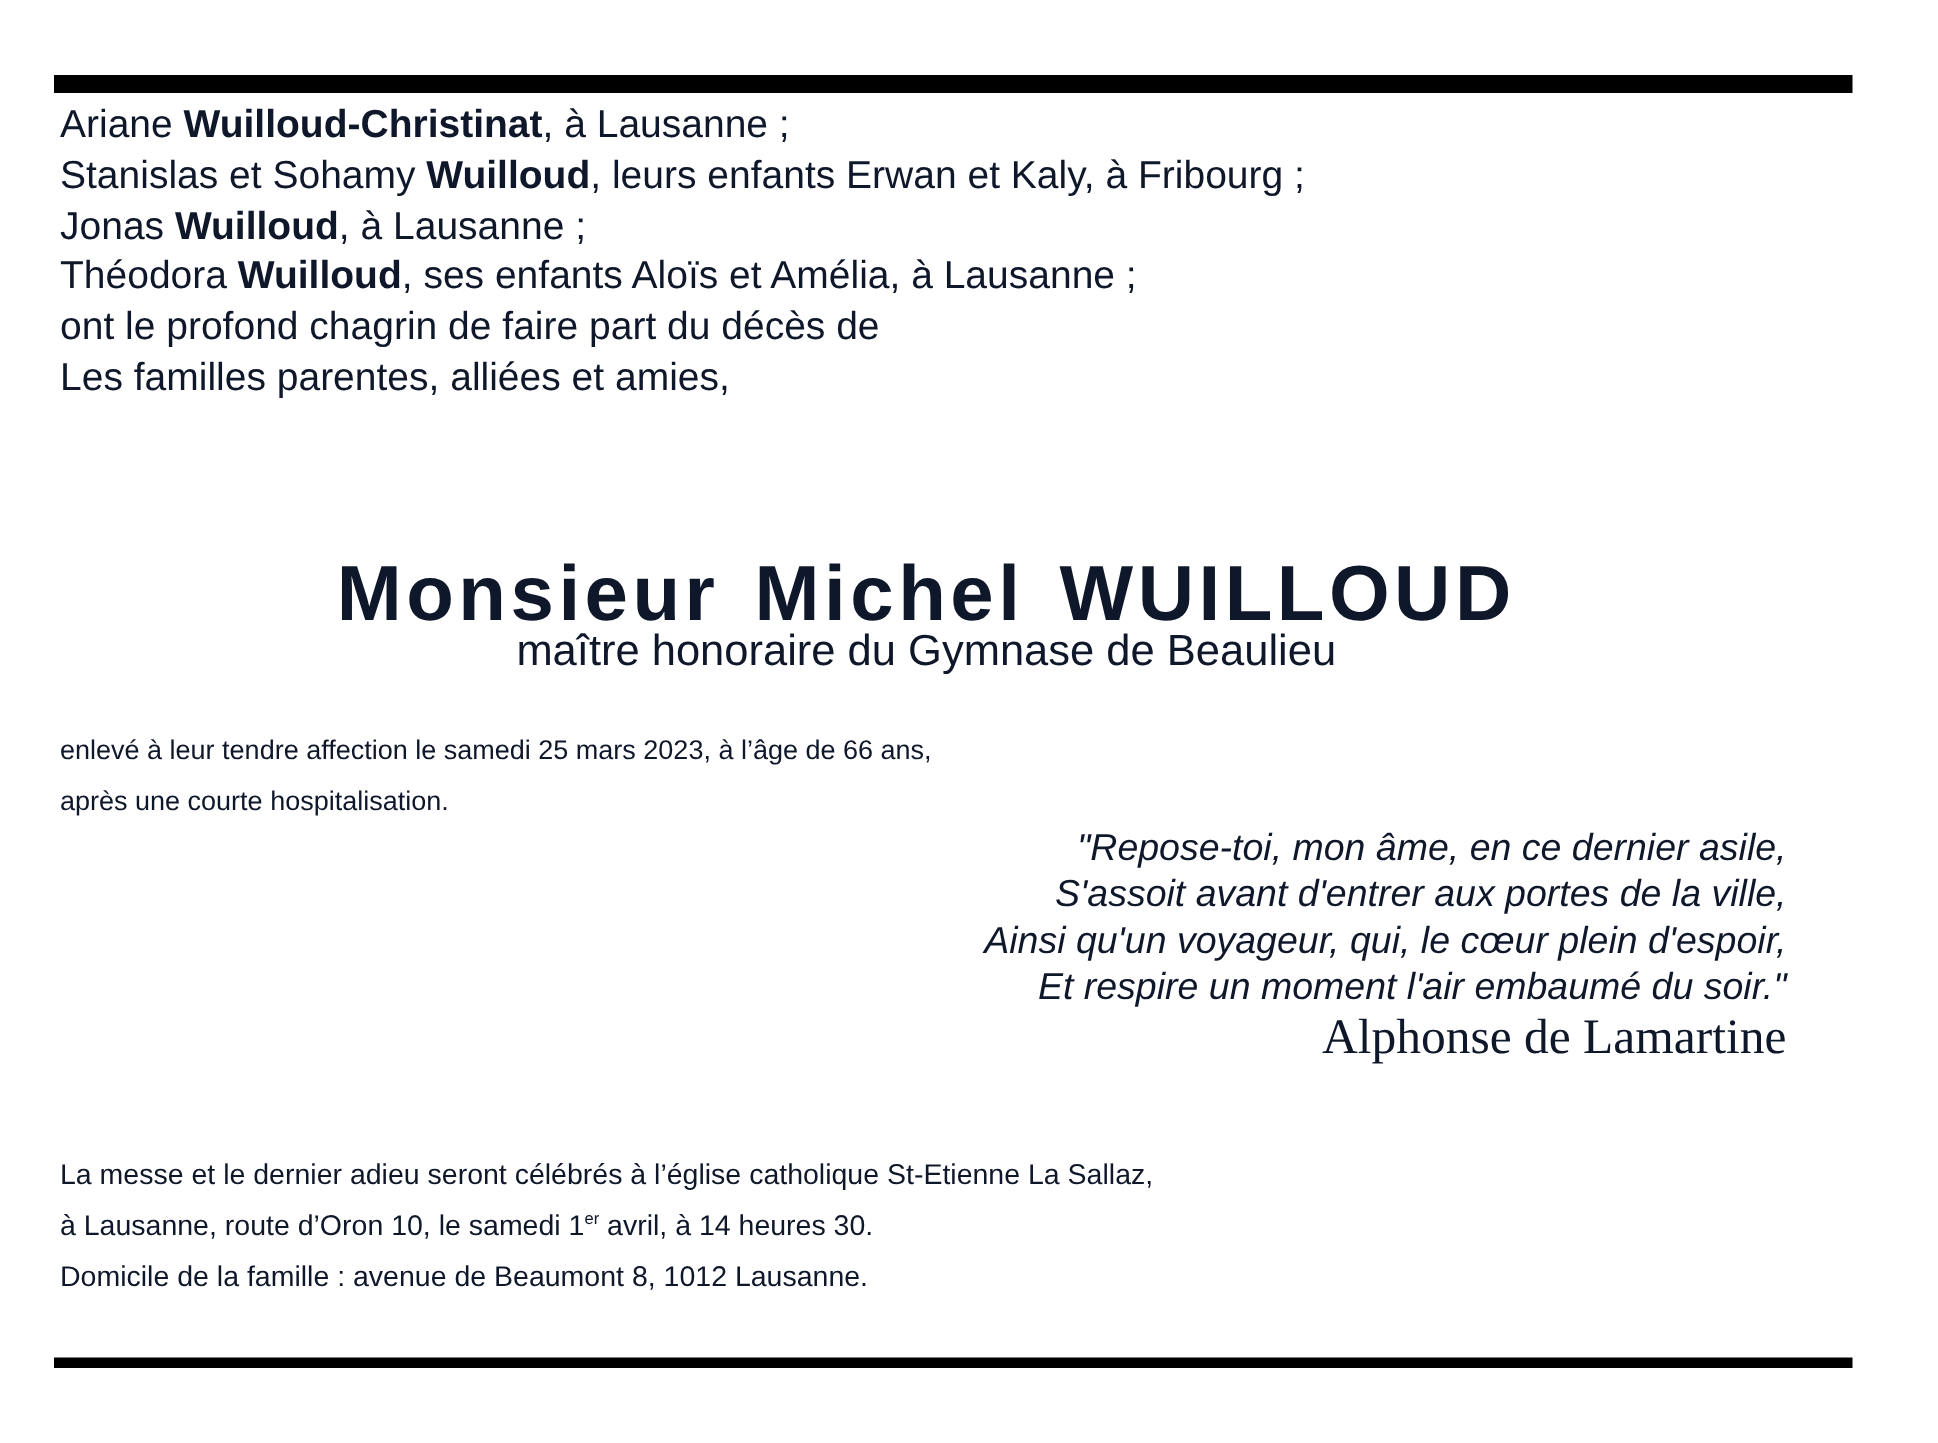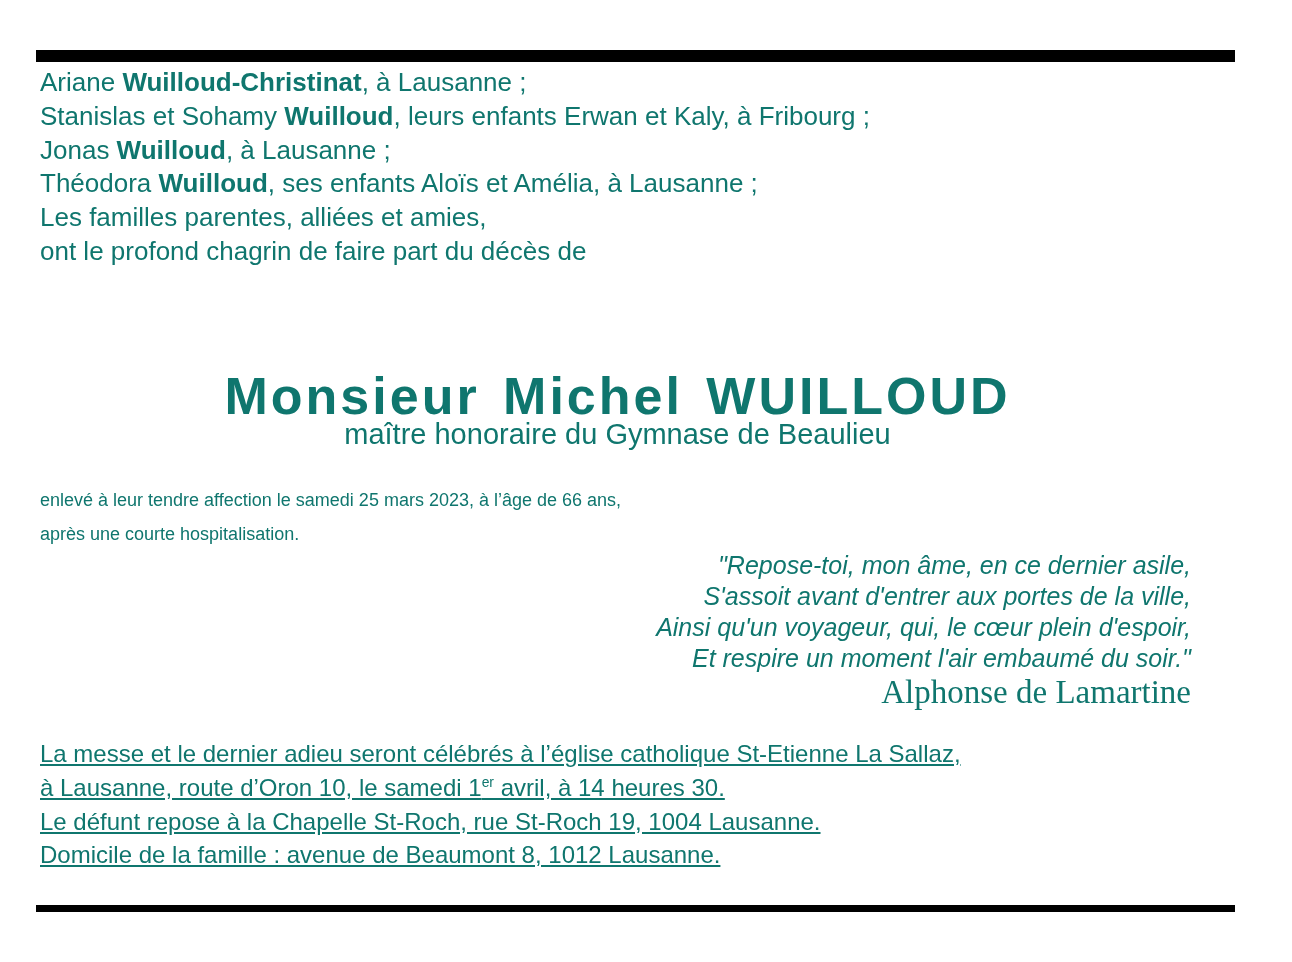--- a/index.html
+++ b/index.html
@@ -5,21 +5,21 @@
   html, body {
     margin: 0;
     padding: 0;
     background: #ffffff;
   }
   .page {
     position: relative;
     width: 1235px;
     height: 962px;
     background: #ffffff;
-    color: #0f766e;
+    color: #0f172a;
     font-family: "Liberation Sans", sans-serif;
     overflow: hidden;
   }
   .rule {
     position: absolute;
     left: 36px;
     width: 1217px;
     background: #000000;
   }
   .rule-top { top: 50px; height: 12px; }
@@ -78,46 +78,45 @@
   .poem-attribution {
     font-family: "Liberation Serif", serif;
     font-style: normal;
     font-size: 33px;
     margin-top: 3px;
   }
 
   .ceremony-block {
     position: absolute;
     left: 40px;
-    top: 737px;
-    font-size: 24px;
+    top: 767px;
+    font-size: 19px;
     line-height: 33.8px;
     white-space: nowrap;
-    text-decoration: underline;
   }
   .ceremony-block sup {
     font-size: 0.58em;
     vertical-align: super;
     line-height: 0;
   }
 </style>
 </head>
 <body>
 
 <div class="page">
 
   <div class="rule rule-top"></div>
 
   <div class="family-block">
     <div><span>Ariane </span><span class="b">Wuilloud-Christinat</span><span>, à Lausanne ;</span></div>
     <div><span>Stanislas et Sohamy </span><span class="b">Wuilloud</span><span>, leurs enfants Erwan et Kaly, à Fribourg ;</span></div>
     <div><span>Jonas </span><span class="b">Wuilloud</span><span>, à Lausanne ;</span></div>
     <div><span>Théodora </span><span class="b">Wuilloud</span><span>, ses enfants Aloïs et Amélia, à Lausanne ;</span></div>
+    <div><span>ont le profond chagrin de faire part du décès de</span></div>
     <div><span>Les familles parentes, alliées et amies,</span></div>
-    <div><span>ont le profond chagrin de faire part du décès de</span></div>
   </div>
 
   <h1 class="deceased-title">Monsieur Michel WUILLOUD</h1>
   <div class="deceased-subtitle">maître honoraire du Gymnase de Beaulieu</div>
 
   <div class="death-block">
     <div>enlevé à leur tendre affection le samedi 25 mars 2023, à l’âge de 66 ans,</div>
     <div>après une courte hospitalisation.</div>
   </div>
 
@@ -125,19 +124,18 @@
     <div>"Repose-toi, mon âme, en ce dernier asile,</div>
     <div>S'assoit avant d'entrer aux portes de la ville,</div>
     <div>Ainsi qu'un voyageur, qui, le cœur plein d'espoir,</div>
     <div>Et respire un moment l'air embaumé du soir."</div>
     <div class="poem-attribution">Alphonse de Lamartine</div>
   </div>
 
   <div class="ceremony-block">
     <div>La messe et le dernier adieu seront célébrés à l’église catholique St-Etienne La Sallaz,</div>
     <div><span>à Lausanne, route d’Oron 10, le samedi 1</span><sup>er</sup><span> avril, à 14 heures 30.</span></div>
-    <div>Le défunt repose à la Chapelle St-Roch, rue St-Roch 19, 1004 Lausanne.</div>
     <div>Domicile de la famille : avenue de Beaumont 8, 1012 Lausanne.</div>
   </div>
 
   <div class="rule rule-bottom"></div>
 
 </div>
 
 </body></html>

